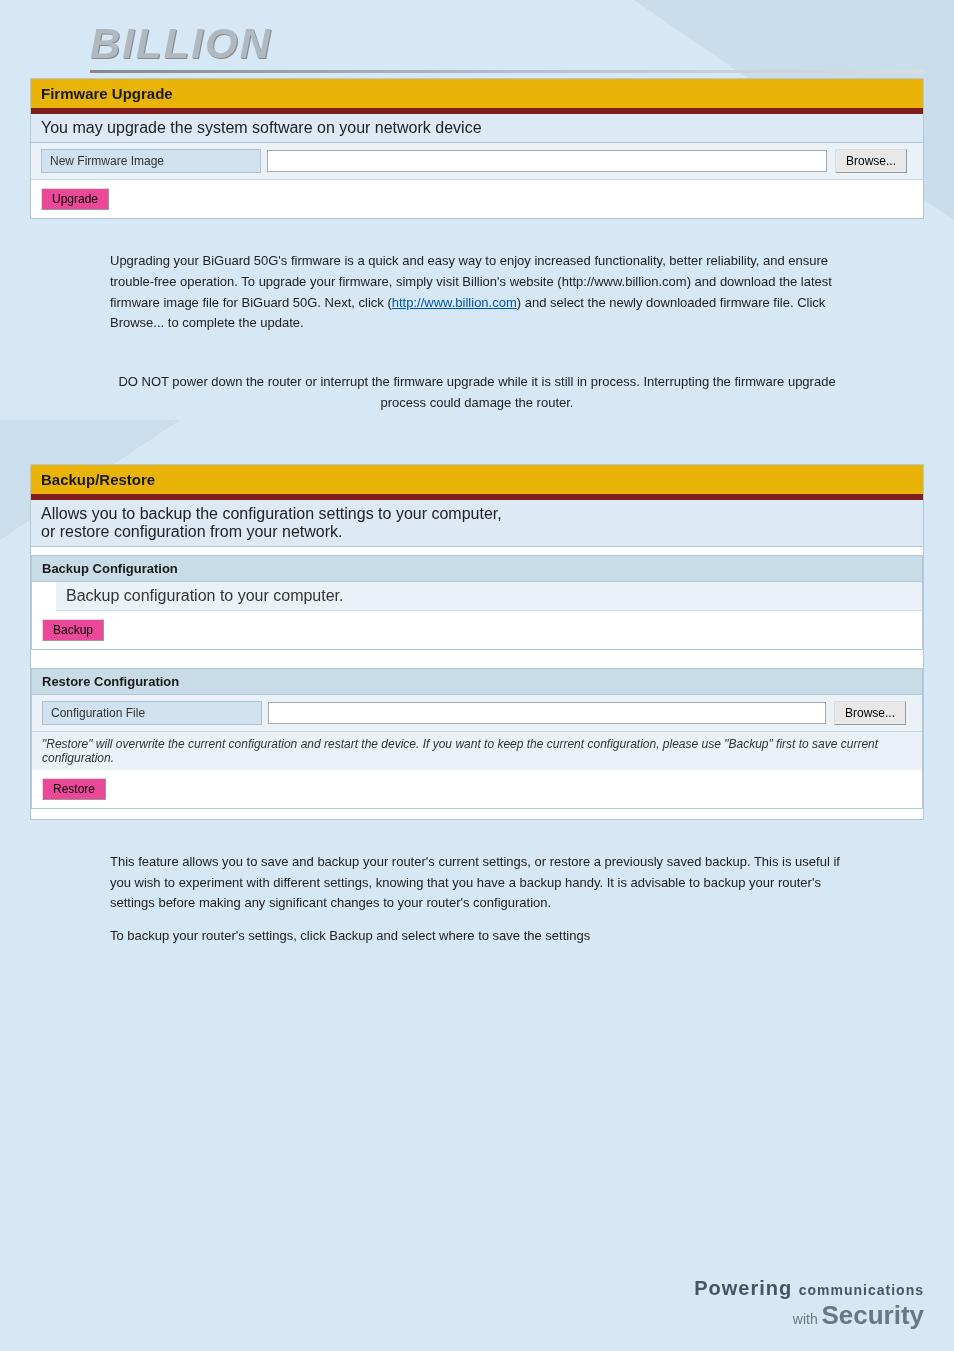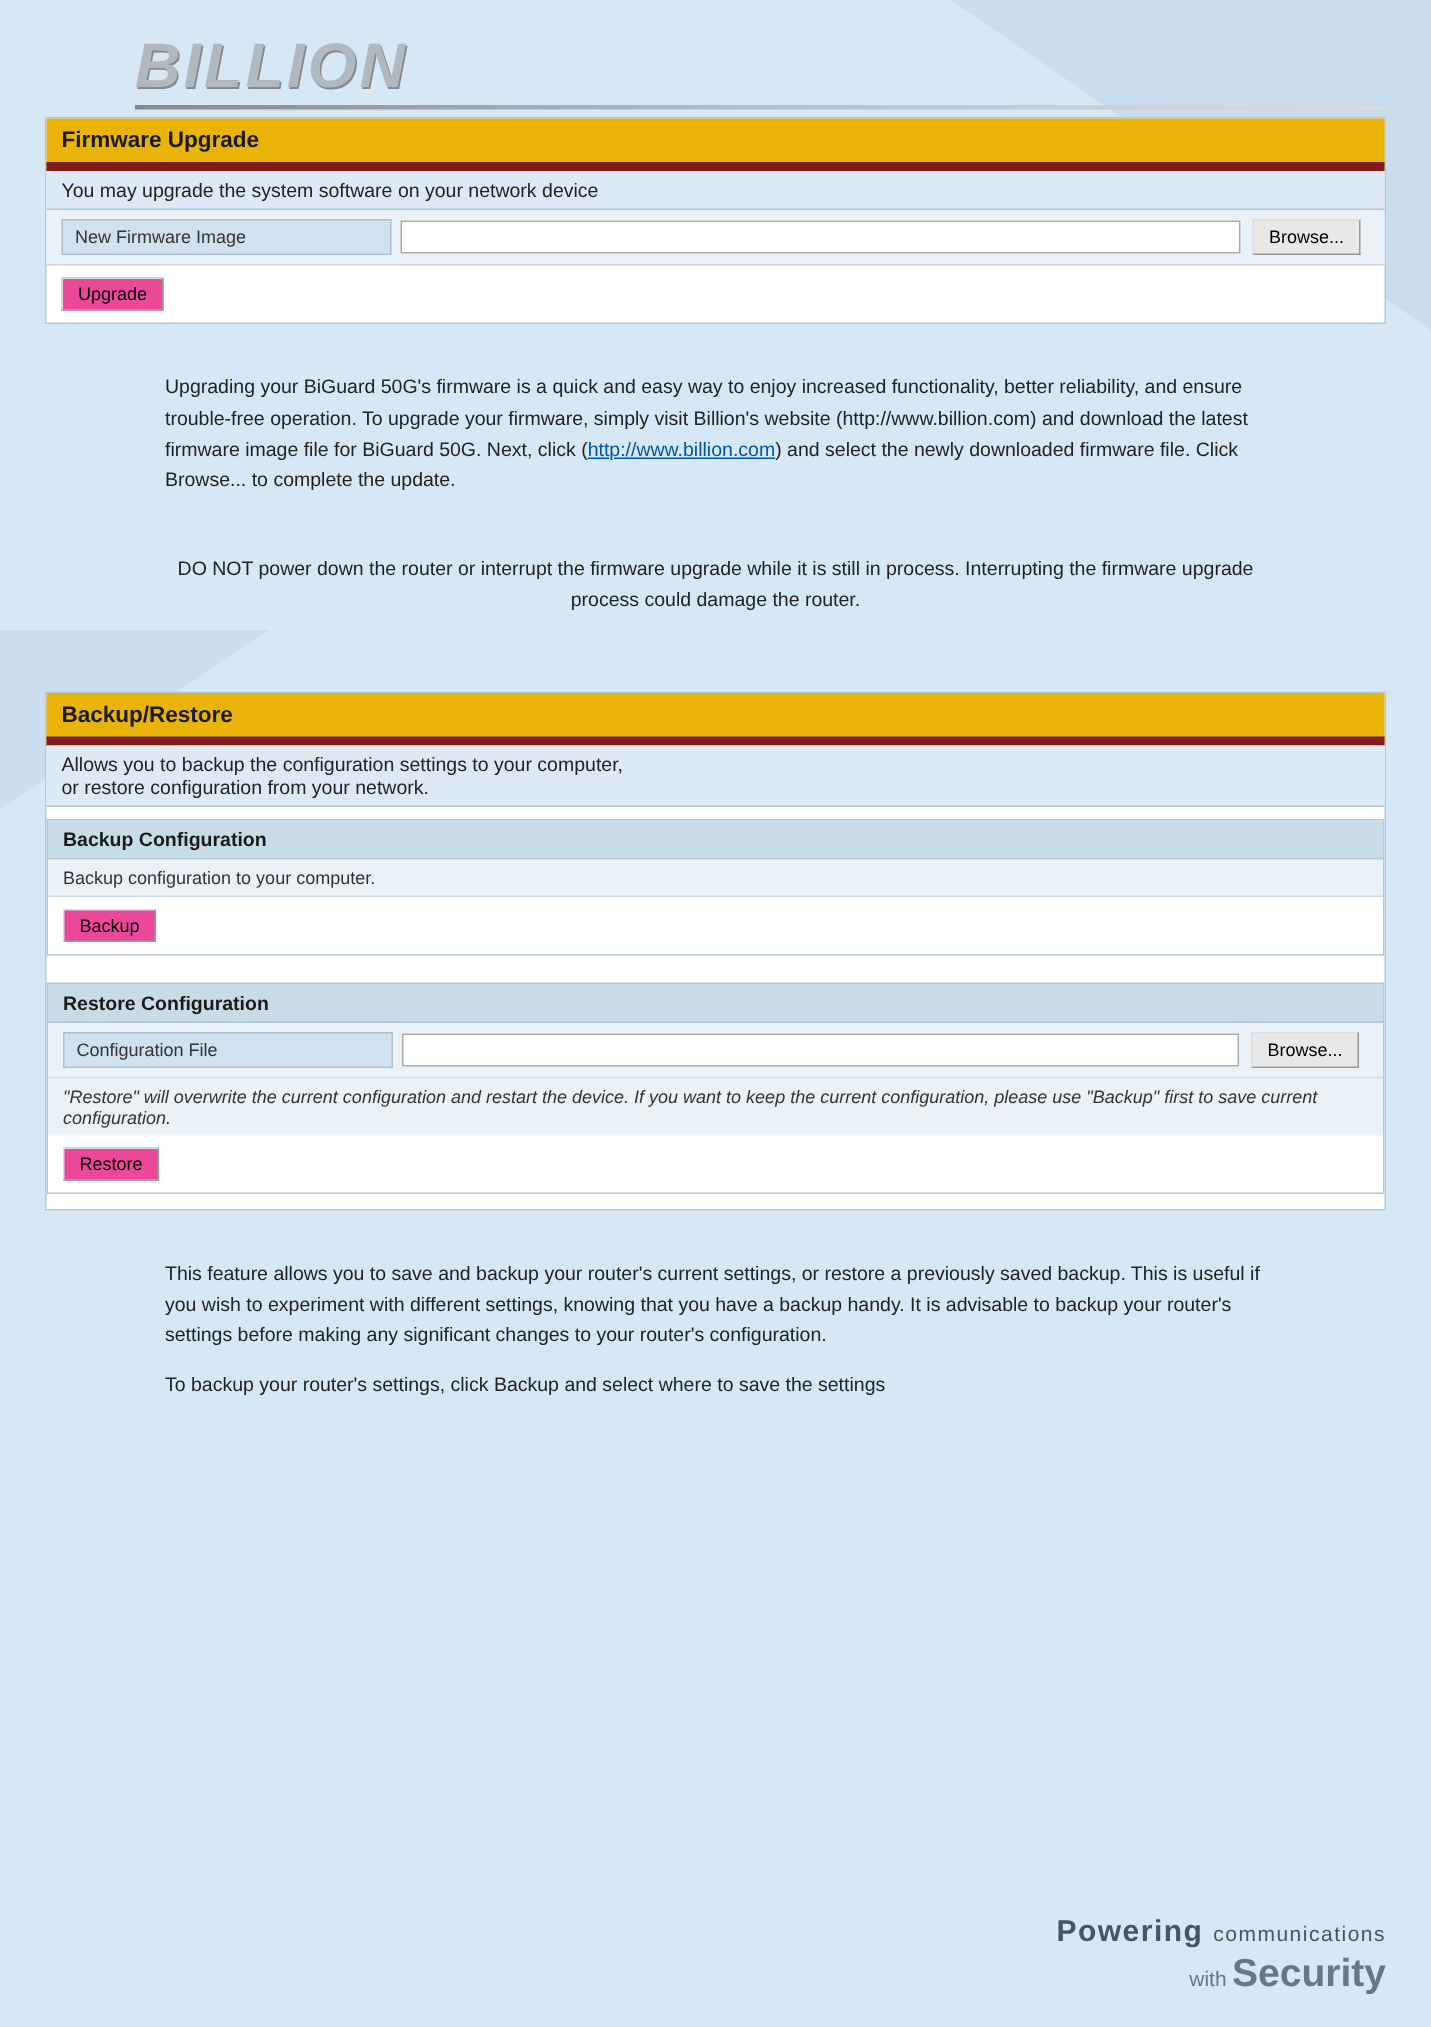--- a/index.html
+++ b/index.html
@@ -62,21 +62,21 @@
     .section-title {
       font-size: 15px;
       font-weight: bold;
       color: #1a1a1a;
     }
 
     .section-subtitle-bar {
       background: #ddeaf5;
       border-bottom: 1px solid #b0c8d8;
       padding: 5px 10px;
-      font-size: 13px;
+      font-size: 16px;
       color: #222;
     }
 
     
     .form-row {
       display: flex;
       align-items: center;
       padding: 6px 10px;
       background: #eaf2f8;
       border-bottom: 1px solid #c8d8e8;
@@ -157,24 +157,25 @@
       padding: 5px 10px;
       border-bottom: 1px solid #b0c8d8;
     }
     .sub-section-title {
       font-size: 13px;
       font-weight: bold;
       color: #1a1a1a;
     }
     .sub-section-desc {
       padding: 5px 10px;
-      font-size: 12px;
+      font-size: 16px;
       color: #333;
       background: #eaf2f8;
       border-bottom: 1px solid #ccdde8;
+      margin-left: 24px;
     }
 
     
     .note-text {
       font-size: 12px;
       color: #333;
       padding: 5px 10px 5px 10px;
       font-style: italic;
       background: #eaf2f8;
     }
@@ -334,20 +335,20 @@
       <span>and select where to save the settings</span>
     </p>
   </div>
 
 </div>
 
 <div class="bottom-brand">
   <div>
     <span class="brand-powering">
       <span>Powering</span>
-      <span style="font-size:14px; font-weight:normal;">communications</span>
+      <span style="font-size:14px; font-weight:bold;">communications</span>
     </span>
   </div>
   <div>
     <span style="font-size:14px; color:#667788;">with</span>
     <span class="brand-security">Security</span>
   </div>
 </div>
 
 </body></html>

